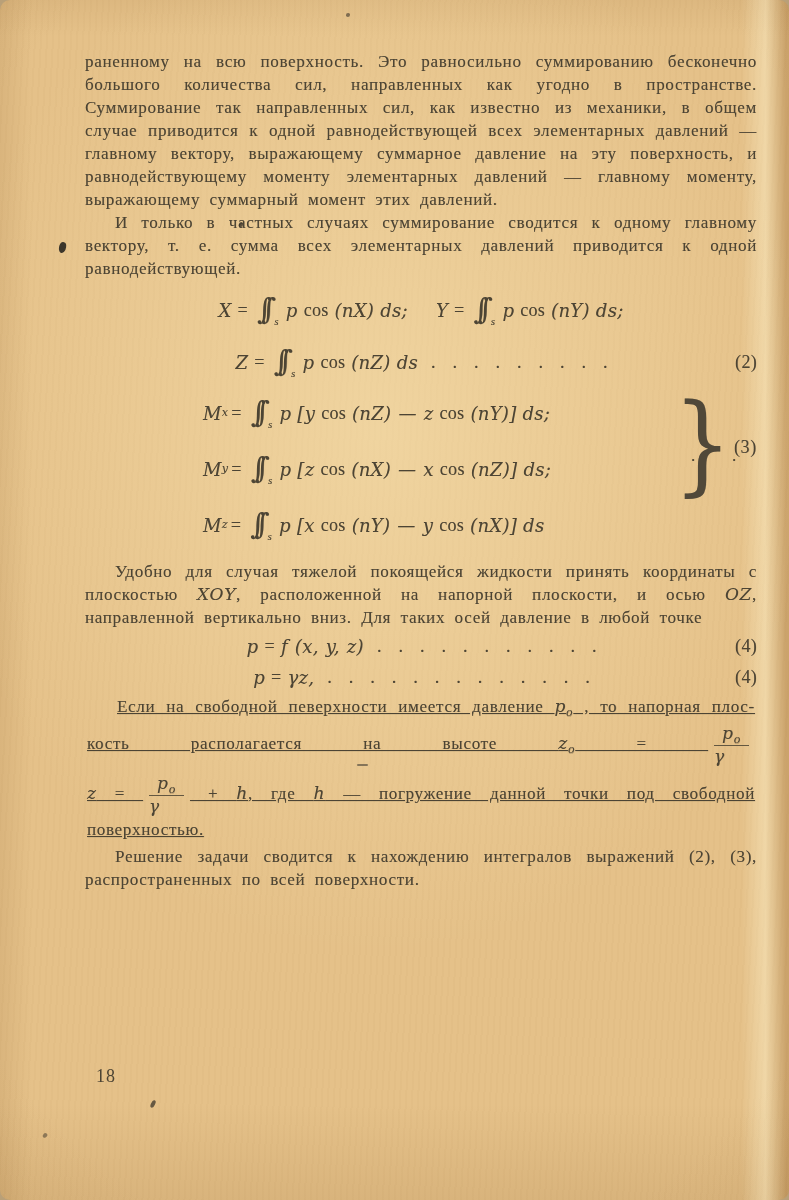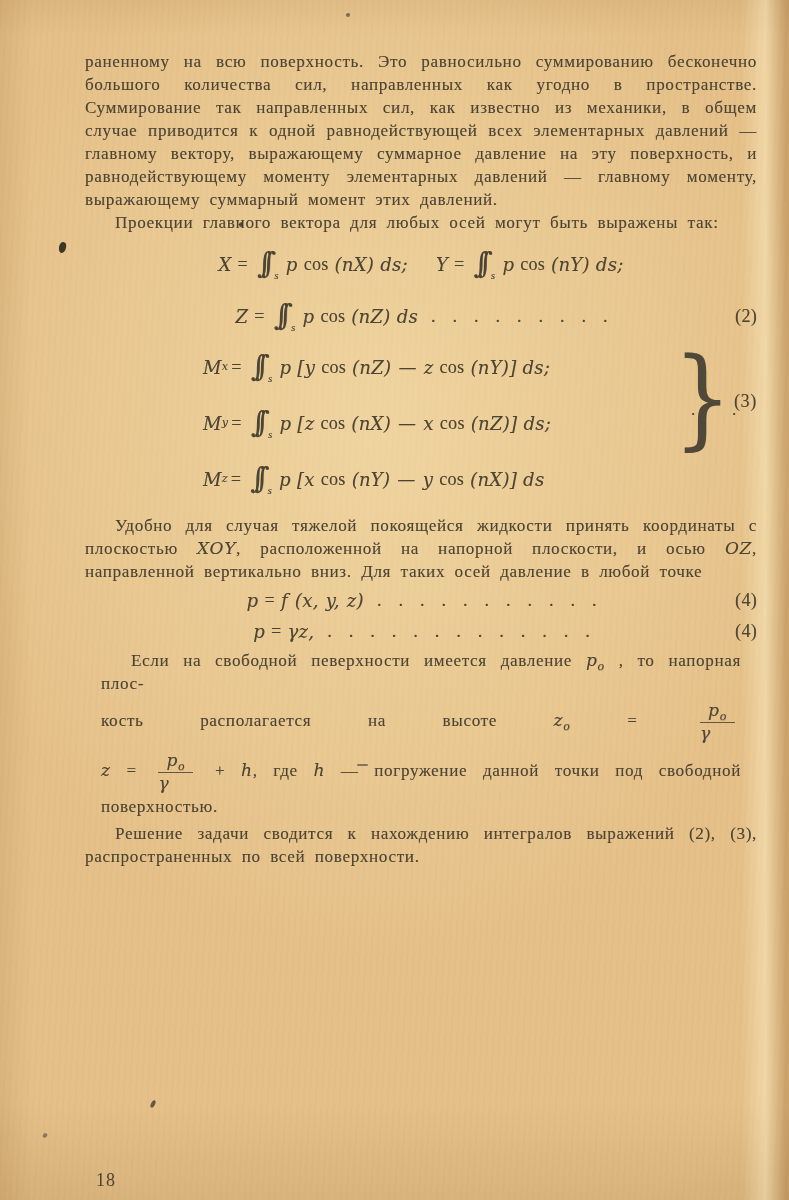--- a/index.html
+++ b/index.html
@@ -9,20 +9,21 @@
     overflow:hidden;
     font-family:"Liberation Serif","DejaVu Serif",serif;
     color:#4c4434;
     background-color:#e5c189;
     background-image:
       radial-gradient(90% 70% at 48% 36%, rgba(249,228,178,0.55) 0%, rgba(249,228,178,0) 62%),
       radial-gradient(125% 105% at 50% 48%, rgba(0,0,0,0) 55%, rgba(134,90,38,0.22) 100%),
       linear-gradient(to right, rgba(134,90,38,0.12) 0%, rgba(134,90,38,0) 4%, rgba(134,90,38,0) 94%, rgba(251,236,196,0.50) 97%, rgba(148,100,45,0.32) 99.6%),
       linear-gradient(to bottom, rgba(134,90,38,0.09) 0%, rgba(134,90,38,0) 3%, rgba(134,90,38,0) 92%, rgba(134,90,38,0.13) 100%),
       repeating-linear-gradient(93deg, rgba(176,136,78,0.05) 0 2px, rgba(0,0,0,0) 2px 6px);
+    border-radius: 10px;
   }
   .text{
     position:absolute;left:85px;top:50px;width:672px;
     font-size:17px;line-height:23px;
     letter-spacing:0.7px;word-spacing:4.5px;
     text-align:justify;
     text-shadow:0.3px 0.3px 0.6px rgba(72,64,48,0.35);
   }
   p.para{margin:0;}
   .indent{text-indent:30px;}
@@ -42,46 +43,46 @@
   .iint-sub{font-size:11px;font-style:italic;display:inline-block;transform:translateY(8px);margin-left:-2px;}
   .dots{margin-left:10px;letter-spacing:2px;white-space:pre;}
   .eq-label{position:absolute;right:0;top:50%;transform:translateY(-50%);font-size:18px;}
   .eq3{position:relative;margin:6px 0 10px 0;}
   .eq3-row{display:flex;align-items:center;margin:0 0 14px 118px;min-height:42px;font-size:18px;letter-spacing:0.3px;word-spacing:1px;}
   .eq3-row:last-child{margin-bottom:0;}
   .eq3-brace{position:absolute;left:583px;top:-4px;height:112px;font-size:108px;line-height:112px;transform:scaleX(0.85);font-family:"DejaVu Serif",serif;color:#504839;}
   .eq3-dots{position:absolute;left:606px;top:52px;letter-spacing:14px;white-space:pre;}
   .eq3-label{position:absolute;right:0;top:44px;font-size:18px;}
   
-  .hline{margin:4px 16px;text-align:justify;}
+  .hline{margin:4px 2px;text-align:justify;text-decoration:underline;}
   .hline.just{text-align-last:justify;}
   .frac{display:inline-block;text-align:left;vertical-align:middle;margin:2px 6px;line-height:1.15;font-size:17px;}
   .fr-num{display:block;border-bottom:1.4px solid rgba(76,68,52,0.85);padding:0 8px 1px;}
   .fr-den{display:block;padding-top:1px;}
-  .pagenum{position:absolute;left:96px;top:1170px;font-size:18px;letter-spacing:1px;}
+  .pagenum{position:absolute;left:96px;top:1066px;font-size:18px;letter-spacing:1px;}
   .speck{position:absolute;background:#3c362b;border-radius:50% 40% 55% 45%;}
   .speck1{left:59px;top:242px;width:7px;height:11px;transform:rotate(8deg);}
   .speck2{left:239px;top:222px;width:4px;height:5px;opacity:0.8;}
   .speck3{left:151px;top:1100px;width:4px;height:8px;transform:rotate(24deg);opacity:0.75;}
   .speck4{left:346px;top:13px;width:4px;height:4px;opacity:0.6;}
   .speck5{left:43px;top:1133px;width:4px;height:5px;transform:rotate(40deg);opacity:0.5;}
   .dash-mark{position:absolute;left:357px;top:764px;width:11px;height:2px;background:#5a5142;opacity:0.7;border-radius:1px;}
 </style>
 </head>
 <body>
 
 <div class="page">
 
   <div class="text">
 
     <p class="para">раненному на всю поверхность. Это равносильно суммированию бесконечно большого количества сил, направленных как угодно в пространстве. Суммирование так направленных сил, как известно из механики, в общем случае приводится к одной равнодействующей всех элементарных давлений — главному вектору, выражающему суммарное давление на эту поверхность, и равнодействующему моменту элементарных давлений — главному моменту, выражающему суммарный момент этих давлений.</p>
 
+    <p class="para indent">И только в частных случаях суммирование сводится к одному главному вектору, т. е. сумма всех элементарных давлений приводится к одной равнодействующей.</p>
 
 
-    <p class="para indent">Проекции главного вектора для любых осей могут быть выражены так:</p>
 
     <div class="eq-line">
       <span class="m it">X</span>
         <span class="m">=</span>
         <span class="iint"><span class="iint-gl">∫∫</span><span class="iint-sub">s</span></span>
         <span class="m it">p</span>
         <span class="m">cos</span>
         <span class="m it">(nX)</span>
         <span class="m it">ds;</span>
       <span class="gap"></span>

